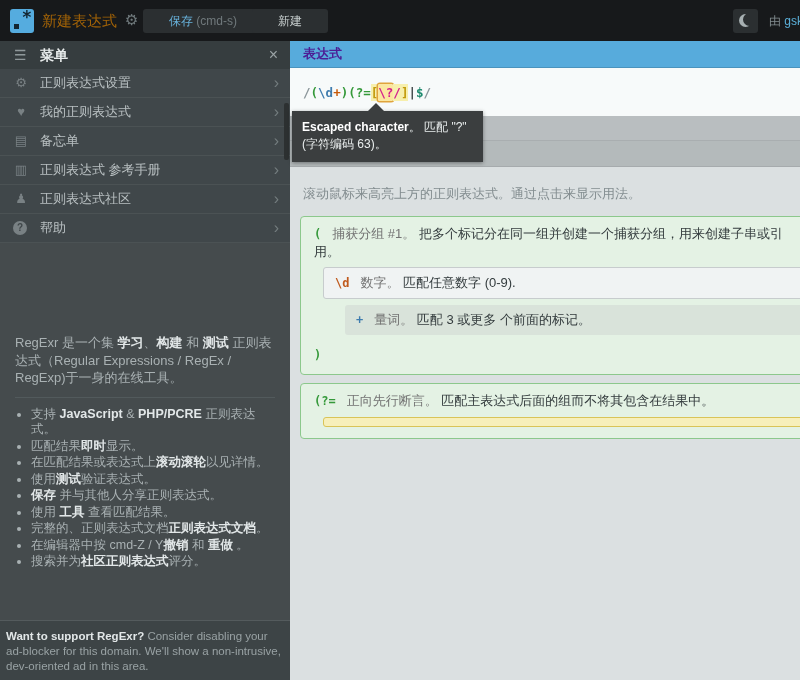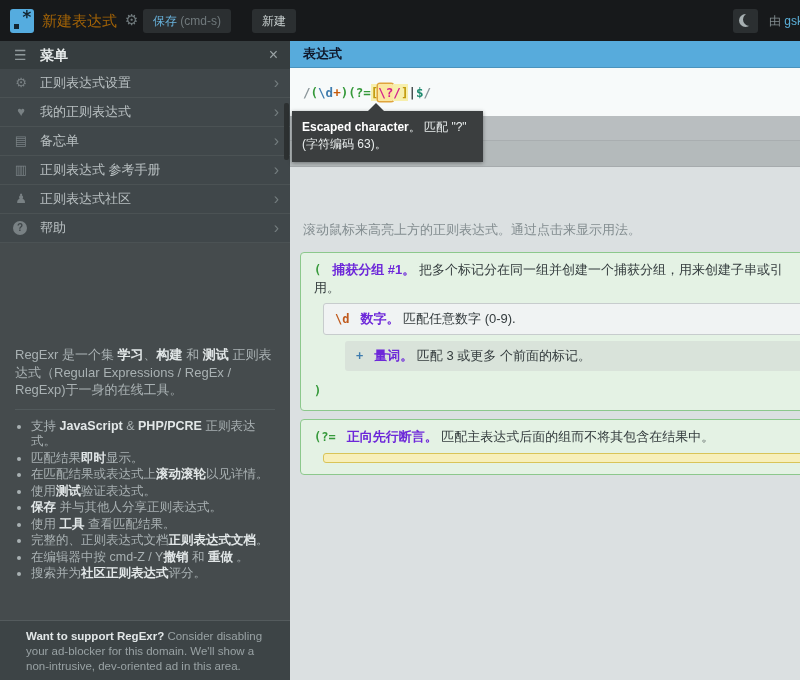--- a/index.html
+++ b/index.html
@@ -9,21 +9,21 @@
 
   
   .topbar{position:absolute;left:0;top:0;width:800px;height:41px;background:#17191b;}
   .logo{position:absolute;left:10px;top:9px;width:24px;height:24px;background:#55acdf;border-radius:3px;}
   .logo .dot{position:absolute;left:4px;bottom:4px;width:5px;height:5px;background:#132531;}
   .logo .star{position:absolute;right:2px;top:-2px;color:#132531;font-weight:bold;font-size:17px;
               font-family:"DejaVu Sans Mono",monospace;}
   .apptitle{position:absolute;left:42px;top:12px;color:#a16207;font-size:15px;}
   .title-gear{position:absolute;left:125px;top:11px;color:#707a7d;font-size:15px;cursor:pointer;}
   .tb-btn{position:absolute;top:9px;height:24px;background:#2b2f31;border-radius:3px;
-          font-size:12px;line-height:24px;padding:0 10px;color:#c6cdcd;cursor:pointer;}
+          font-size:12px;line-height:24px;padding:0 26px;color:#c6cdcd;cursor:pointer;}
   .btn-save{left:143px;}
   .btn-save .sv{color:#68b3dd;}
   .btn-save .hint{color:#70797c;}
   .btn-new{left:252px;text-align:center;}
   .moon-btn{position:absolute;left:733px;top:9px;width:25px;height:24px;background:#2b2f31;
             border-radius:3px;cursor:pointer;}
   .moon{position:absolute;left:6px;top:5px;width:13px;height:13px;border-radius:50%;
         box-shadow:inset 4px -1px 0 0 #a7b0b2;}
   .credit{position:absolute;left:769px;top:13px;font-size:12px;color:#828c8f;white-space:nowrap;}
   .credit a{color:#5bb0da;text-decoration:none;}
@@ -36,32 +36,32 @@
   .menu-header .mh-close{position:absolute;right:12px;top:0;color:#9aa3a5;font-weight:normal;
                          font-size:16px;cursor:pointer;}
   .menu-item{height:29px;background:#40474a;border-bottom:1px solid #4b5254;position:relative;
              line-height:28px;color:#b9c0c2;font-size:13px;padding-left:40px;cursor:pointer;}
   .mi-icon{position:absolute;left:13px;top:0;width:16px;color:#798184;font-size:13px;text-align:center;}
   .mi-icon.circle{top:7px;width:14px;height:14px;line-height:14px;border-radius:50%;
                   background:#798184;color:#40474a;font-size:10px;font-weight:bold;}
   .mi-chev{position:absolute;right:11px;top:0;color:#737c7e;font-size:16px;}
   .side-scroll{position:absolute;right:1px;top:62px;width:5px;height:57px;background:#2c3031;border-radius:2px;}
 
-  .side-desc{position:absolute;left:15px;top:305px;width:260px;color:#a9b1b3;font-size:13px;line-height:17.5px;}
+  .side-desc{position:absolute;left:15px;top:293px;width:260px;color:#a9b1b3;font-size:13px;line-height:17.5px;}
   .side-desc .b, .side-ad .b{color:#e2e7e8;font-weight:bold;}
   .desc-divider{border:none;border-top:1px solid #525a5c;margin:10px 0 9px 0;}
   .feature-list{margin:0;padding-left:16px;}
   .feature-list li{font-size:12.5px;line-height:15.5px;margin-bottom:1px;color:#a9b1b3;}
   .side-ad{position:absolute;left:0;bottom:0;width:290px;height:60px;background:#3d4446;
-           border-top:1px solid #545b5d;padding:8px 26px;color:#99a2a4;
+           border-top:1px solid #545b5d;padding:8px 6px;color:#99a2a4;
            font-size:11.5px;line-height:15px;}
 
   
   .main{position:absolute;left:290px;top:41px;width:510px;height:639px;}
-  .expr-header{height:27px;background:#57abdc;border-bottom:1px solid #4a93bd;color:#0f172a;
+  .expr-header{height:27px;background:#57abdc;border-bottom:1px solid #4a93bd;color:#4c1d95;
                font-size:13px;font-weight:bold;line-height:26px;padding-left:13px;}
   .expr-input{height:48px;background:#f7fafa;position:relative;cursor:text;}
   .expr-line{position:absolute;left:13px;top:17px;font-family:"DejaVu Sans Mono",monospace;
              font-size:12.5px;font-weight:bold;letter-spacing:0;}
   .expr-line span{padding:1px 0;}
   .t-sla{color:#8a9599;}
   .t-grp{color:#35993a;}
   .t-esc{color:#3f7cae;}
   .t-qnt{color:#c75a0a;}
   .t-set{color:#c29a0c;background:#f7efad;}
@@ -71,27 +71,27 @@
   .t-sel{background:#fbe7a0;box-shadow:0 0 0 1.5px #e0a43c;border-radius:2px;}
 
   .text-header{height:25px;background:#b9bec0;border-bottom:1px solid #a9aeb0;}
   .text-area{height:261px;background:#f4f7f7;position:relative;cursor:text;}
   .text-line{position:absolute;left:13px;top:17px;font-family:"DejaVu Sans Mono",monospace;
              font-size:12.5px;color:#232a2c;}
   .match-hl{background:#aed5eb;}
 
   .tools-header{height:26px;background:#b4babb;border-bottom:1px solid #a6abad;color:#20282a;
                 font-size:13px;font-weight:bold;line-height:25px;padding-left:13px;}
-  .tools-body{background:#dbe0e1;height:188px;overflow:visible;margin-top:36px;}
+  .tools-body{background:#dbe0e1;height:188px;overflow:visible;}
   .tools-hint{padding:18px 0 13px 13px;color:#838d90;font-size:13px;}
 
   .eblock{border:1px solid #8cc88c;background:#e4f2e4;border-radius:4px;
           margin:0 -14px 8px 10px;padding:3px 0 5px 0;}
   .erow{padding:5px 13px;font-size:13px;color:#333b3d;line-height:17px;}
-  .erow .b{font-weight:bold;color:#6d28d9;}
+  .erow .b{font-weight:normal;color:#737373;}
   .etok{font-family:"DejaVu Sans Mono",monospace;font-weight:bold;font-size:12px;margin-right:11px;}
   .etok.green{color:#35993a;}
   .etok.orange{color:#c05a1d;}
   .etok.blue{color:#3f7cae;}
   .esub{margin:2px 8px 6px 22px;border-radius:3px;}
   .esub .erow{padding:6px 11px;}
   .esub.white{background:#f0f3f3;border:1px solid #c7cccd;}
   .esub.greengray{background:#d9e3da;margin-left:44px;}
   .esub.yellow{background:#f7efba;border:1px solid #d9c458;padding:2px 0 6px 0;margin-right:6px;}
 

